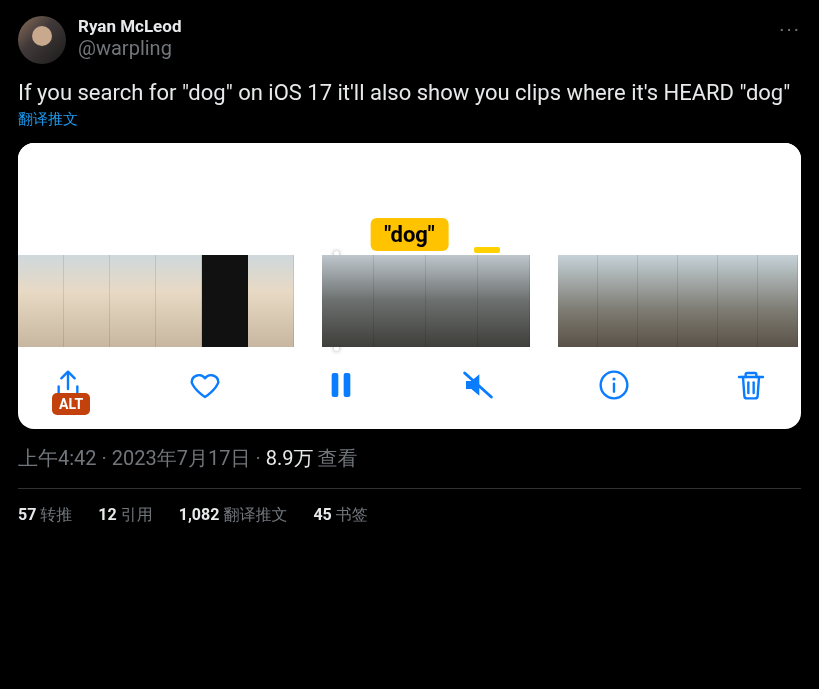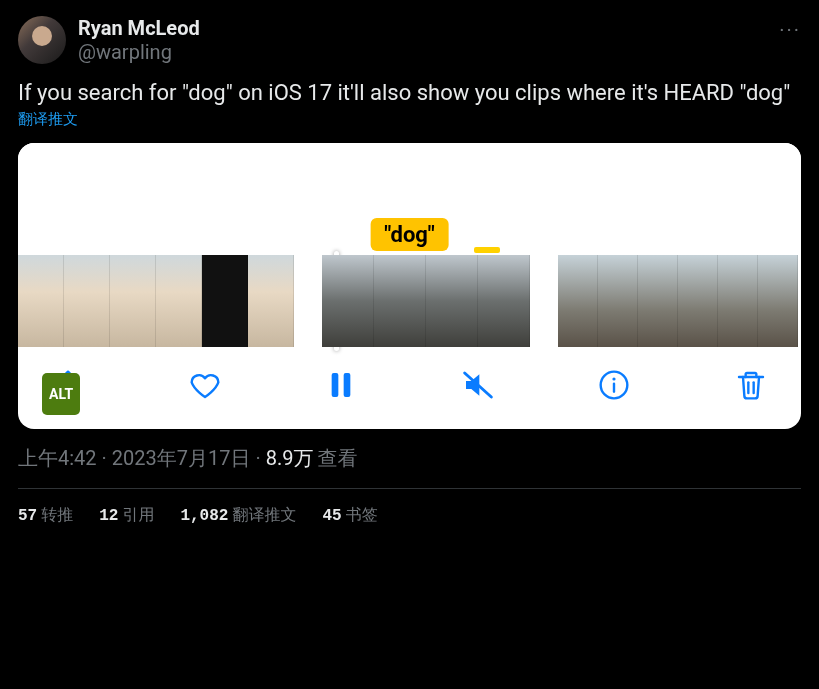--- a/index.html
+++ b/index.html
@@ -33,21 +33,21 @@
     content:"";
     position:absolute;
     left:14px; top:10px;
     width:20px; height:20px;
     border-radius:50%;
     background:#c9a98e;
   }
   .names { flex: 1; }
   .display-name {
     font-weight: 700;
-    font-size: 20px;
+    font-size: 17px;
     color: #e7e9ea;
     line-height: 1.2;
   }
   .handle {
     color: #71767b;
     font-size: 20px;
     line-height: 1.2;
   }
   .more {
     color: #71767b;
@@ -131,27 +131,27 @@
   .toolbar {
     display:flex;
     justify-content:space-between;
     align-items:center;
     padding: 22px 34px 28px 34px;
   }
   .tb-btn { cursor:pointer; display:flex; align-items:center; justify-content:center; }
   .tb-btn svg { width:32px; height:32px; }
   .alt-badge {
     position:absolute;
-    left:24px;
+    left:34px;
     bottom:14px;
-    background:#4d7c0f;
+    background:#c2410c;
     color:#fff;
     font-weight:700;
     font-size:14px;
-    padding:13px 7px;
+    padding:3px 7px;
     border-radius:5px;
     cursor:pointer;
   }
   .meta-row {
     margin-top:16px;
     color:#71767b;
     font-size:20px;
     padding-bottom:16px;
     border-bottom:1px solid #2f3336;
     display:flex;
@@ -159,21 +159,20 @@
     gap:0;
   }
   .meta-row .sep { margin:0 5px; }
   .meta-row .views-num { color:#e7e9ea; font-weight:400; }
   .stats-row {
     margin-top:16px;
     display:flex;
     gap:26px;
     font-size:16px;
     color:#71767b;
-    font-family:Liberation Mono, monospace;
   }
   .stats-row .stat .num { color:#e7e9ea; font-weight:700; margin-right:4px;}
   .stats-row .stat { cursor:pointer; }
 </style>
 </head>
 <body>
 
 <div class="tweet">
 
   <div class="header">

